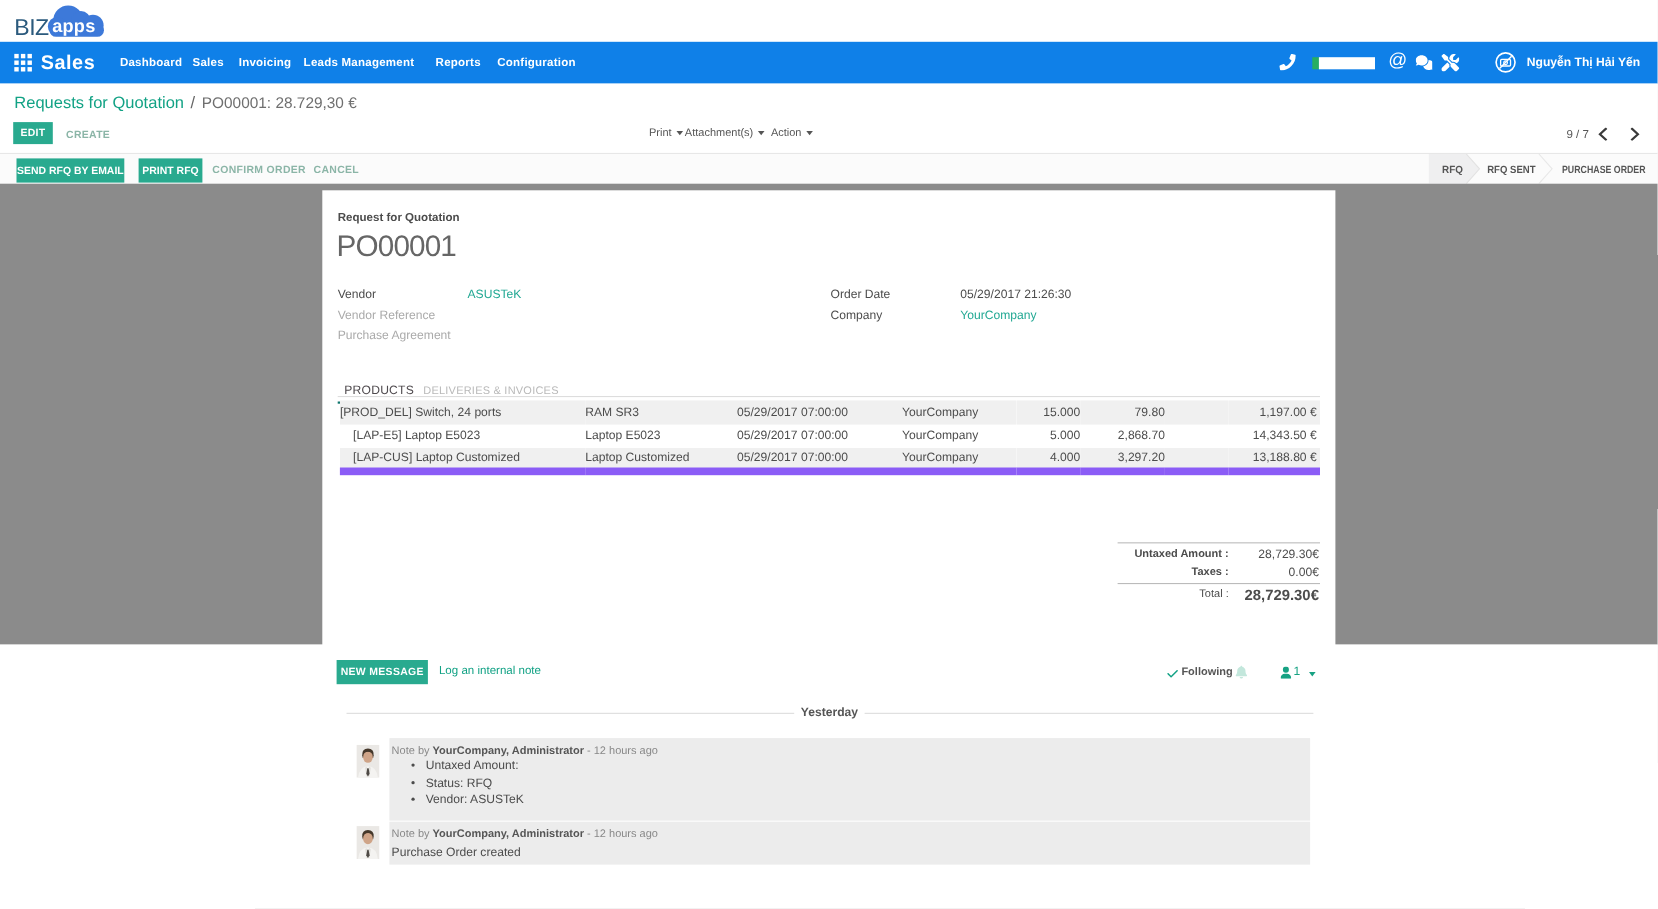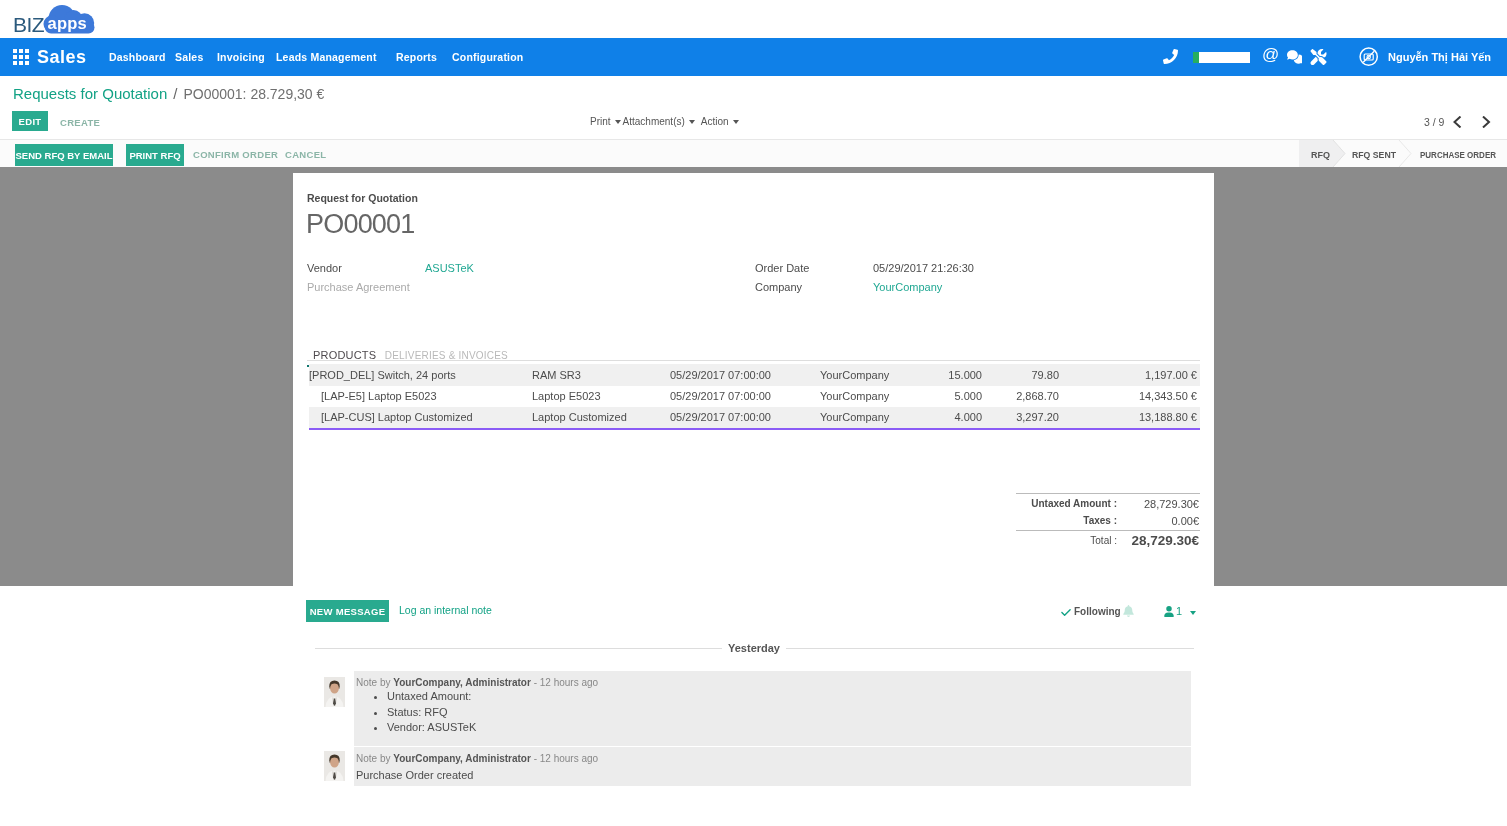--- a/index.html
+++ b/index.html
@@ -42,21 +42,21 @@
 .fval{font-size:11px;color:#4c4c4c}
 .link{color:#21a893}
 .tabs{position:absolute;left:14px;top:172px;width:893px;border-bottom:1px solid #ddd;height:16px}
 .tab{font-size:10px;color:#b9b9b9;letter-spacing:.2px}
 .tab.active{color:#4f4a4e;border-bottom:2px solid #0f766e;padding:0 0 4px 6px;margin-right:4px;font-size:11px}
 .ptable{position:absolute;left:16px;top:191px;width:891px;border-collapse:collapse;table-layout:fixed}
 .ptable tr{height:21.5px}
 .ptable th{font-size:11px;font-weight:bold;color:#4c4c4c;text-align:left;border-bottom:1px solid #c8c8c8}
 .ptable td{font-size:11px;color:#4c4c4c;overflow:hidden;white-space:nowrap}
 .ptable tr.odd{background:#f0f0f0}
-.ptable tr:last-child td{border-bottom:2px solid #8b5cf6}
+.ptable tr:last-child td{border-bottom:7px solid #8b5cf6}
 .ptable td.num{text-align:right}
 .ptable td:last-child,.ptable th:last-child{padding-right:3px}
 .totals{position:absolute;left:723px;top:320px;width:184px;border-top:1px solid #bbb}
 .trow{display:flex;height:17px;align-items:center}
 .trow:first-child{margin-top:1px}
 .tlab{}
 .tlab{width:101px;text-align:right;font-size:10px;font-weight:bold;color:#4c4c4c;white-space:nowrap}
 .tval{flex:1;text-align:right;font-size:11px;color:#4c4c4c;padding-right:1px;white-space:nowrap}
 .tline{border-top:1px solid #bbb;margin-top:1px;margin-bottom:-1px}
 .trow.total{height:20px}
@@ -119,21 +119,21 @@
   </svg>
   <span class="mi" style="left:1388px;font-size:11px;letter-spacing:0">Nguyễn Thị Hải Yến</span>
 </nav>
 <div class="crumbrow">
   <div class="crumbs"><a>Requests for Quotation</a><span class="sep">/</span><span class="cur">PO00001: 28.729,30 €</span></div>
 </div>
 <div class="ctrlrow">
   <button class="btn" id="btnedit">EDIT</button>
   <span id="lnkcreate">CREATE</span>
   <div class="ddgroup"><span>Print<span class="caret"></span></span><span style="margin-left:2px">Attachment(s)<span class="caret"></span></span><span style="margin-left:6px">Action<span class="caret"></span></span></div>
-  <div class="pager">3 / 9</div>
+  <div class="pager">9 / 7</div>
   <svg width="40" height="12" viewBox="0 0 40 12" style="position:absolute;left:1452px;top:8px" fill="none" stroke="#3a3a3a" stroke-width="2">
       <path d="M8.5 .5 L2.5 6 L8.5 11.5"></path>
       <path d="M31 .5 L37 6 L31 11.5"></path>
     </svg>
 </div>
 <div class="statusrow">
   <button class="sbtn" style="left:15px;width:98px">SEND RFQ BY EMAIL</button>
   <button class="sbtn" style="left:126px;width:58px">PRINT RFQ</button>
   <span class="slnk" style="left:193px">CONFIRM ORDER</span>
   <span class="slnk" style="left:285px">CANCEL</span>
@@ -147,20 +147,23 @@
   </svg>
 </div>
 <div class="canvas">
   <div class="sheet" id="sheet">
     <div class="shlabel">Request for Quotation</div>
     <div class="shtitle">PO00001</div>
     <div class="fgroup" style="left:14px;top:86px;width:440px">
       <div class="frow">
           <span class="flabel">Vendor</span>
           <span class="fval link">ASUSTeK</span>
+        </div>
+      <div class="frow">
+          <span class="flabel muted">Vendor Reference</span>
         </div>
       <div class="frow">
           <span class="flabel muted">Purchase Agreement</span>
         </div>
     </div>
     <div class="fgroup" style="left:462px;top:86px;width:440px">
       <div class="frow">
           <span class="flabel">Order Date</span>
           <span class="fval">05/29/2017 21:26:30</span>
         </div>

